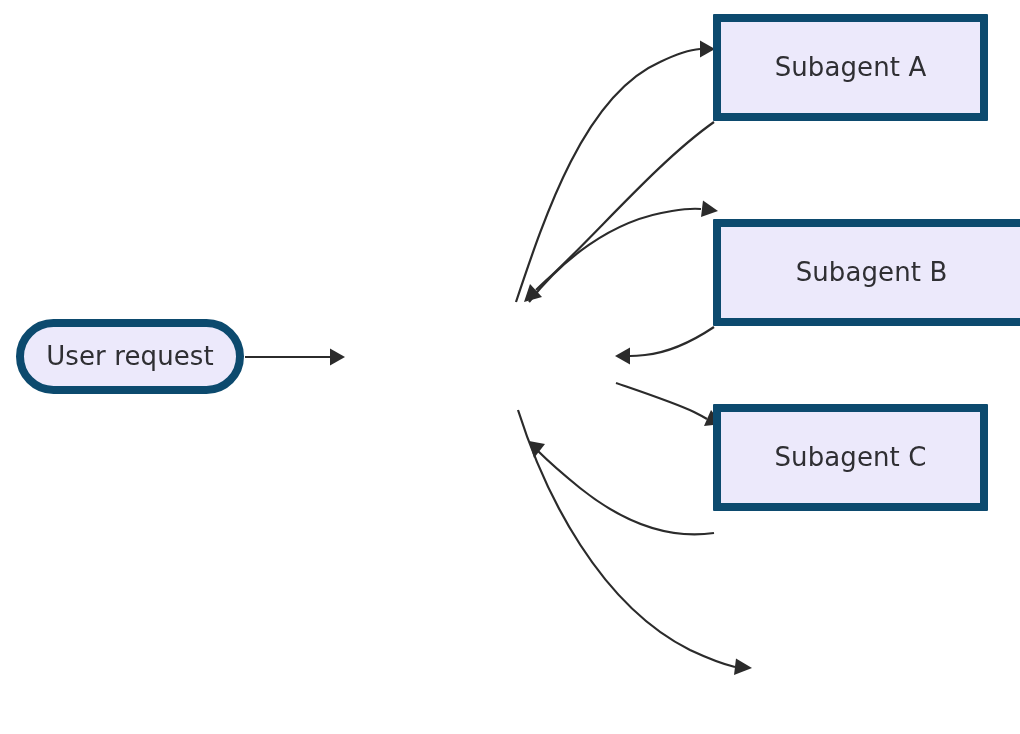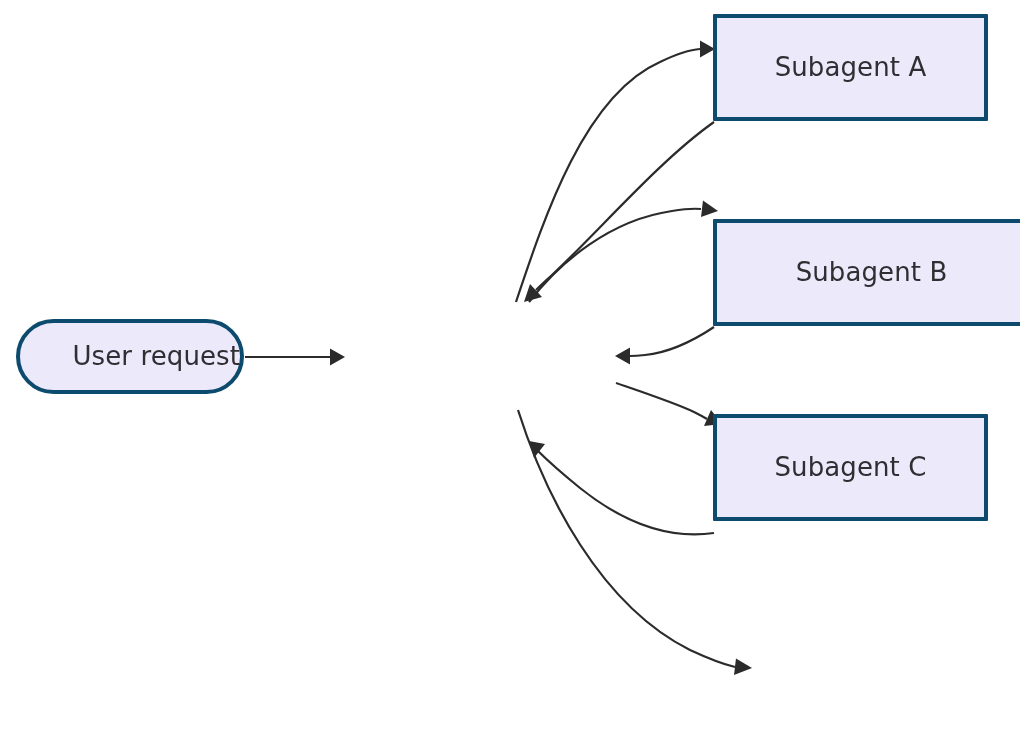--- a/index.html
+++ b/index.html
@@ -23,34 +23,33 @@
     width: 1020px;
     height: 734px;
   }
   .node {
     position: absolute;
     box-sizing: border-box;
     display: flex;
     align-items: center;
     justify-content: center;
     background: #ece9fb;
-    border: 4px solid #0c4a6e;
+    border: 8px solid #0c4a6e;
     color: #2f2f33;
     font-size: 26px;
     line-height: 1.1;
     letter-spacing: 0.1px;
     z-index: 2;
     user-select: none;
   }
   .node.rect {
     border-radius: 1px;
   }
   .node.stadium {
     border-radius: 999px;
-    justify-content: flex-end;
   }
   .node-label {
     white-space: nowrap;
   }
   .edge-path {
     fill: none;
     stroke: #2b2b2b;
     stroke-width: 2.2;
     stroke-linecap: butt;
   }
@@ -113,18 +112,18 @@
 
 
   <div class="node rect" style="left:713px; top:14px; width:275px; height:107px;">
     <span class="node-label">Subagent A</span>
   </div>
 
   <div class="node rect" style="left:713px; top:219px; width:317px; height:107px;">
     <span class="node-label">Subagent B</span>
   </div>
 
-  <div class="node rect" style="left:713px; top:414px; width:275px; height:107px;">
+  <div class="node rect" style="left:713px; top:404px; width:275px; height:107px;">
     <span class="node-label">Subagent C</span>
   </div>
 
 
 </div>
 
 </body></html>

